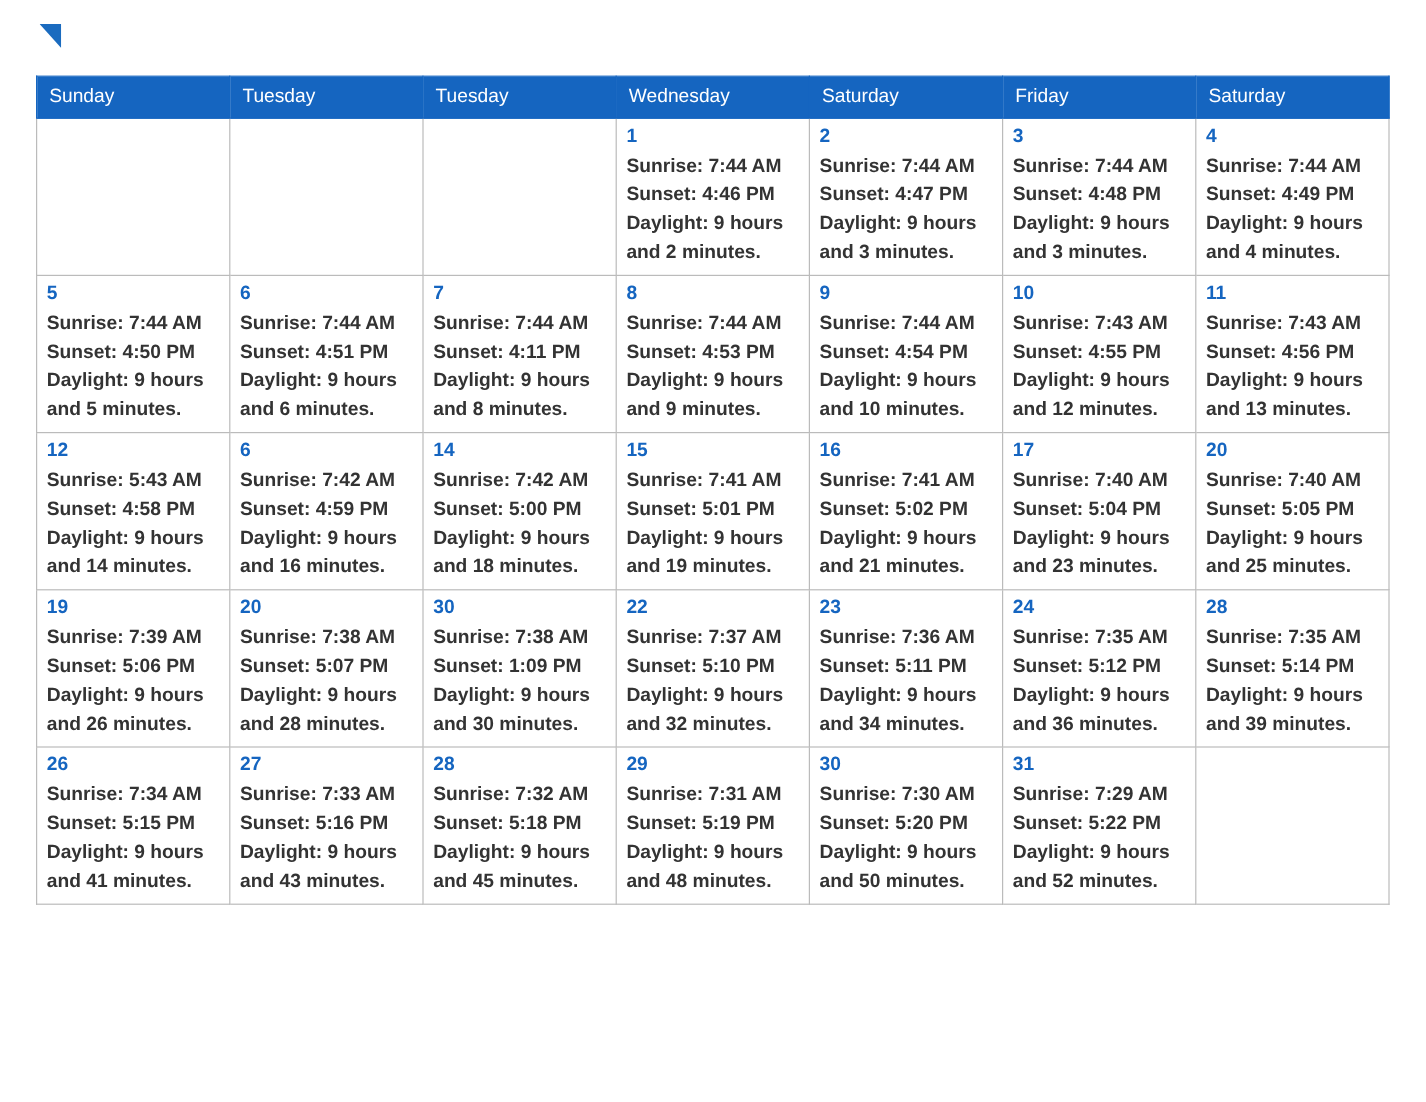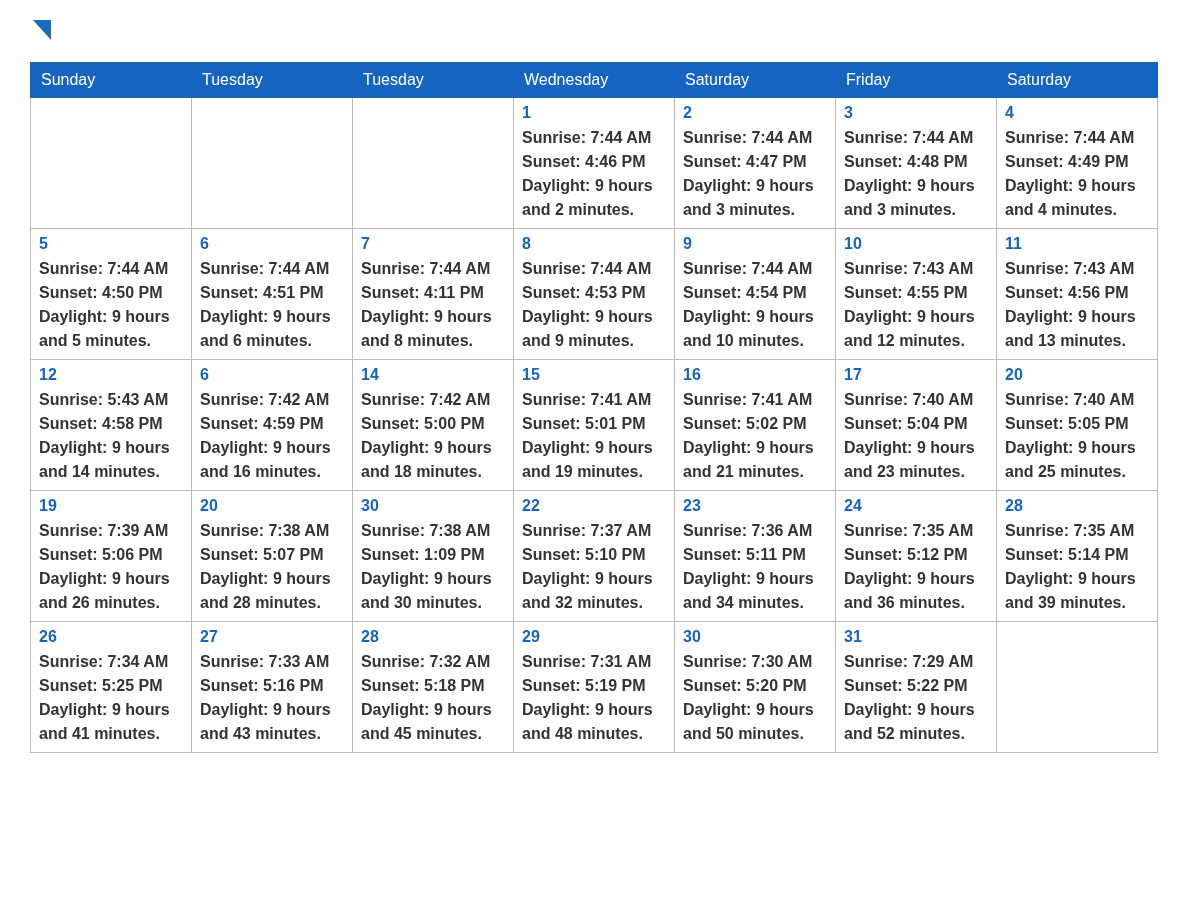--- a/index.html
+++ b/index.html
@@ -323,21 +323,21 @@
             <div class="day-info">Sunrise: 7:35 AM
 Sunset: 5:14 PM
 Daylight: 9 hours
 and 39 minutes.</div>
           </td>
         </tr>
         <tr>
           <td>
             <span class="day-number">26</span>
             <div class="day-info">Sunrise: 7:34 AM
-Sunset: 5:25 PM
+Sunset: 5:15 PM
 Daylight: 9 hours
 and 41 minutes.</div>
           </td>
           <td>
             <span class="day-number">27</span>
             <div class="day-info">Sunrise: 7:33 AM
 Sunset: 5:16 PM
 Daylight: 9 hours
 and 43 minutes.</div>
           </td>

